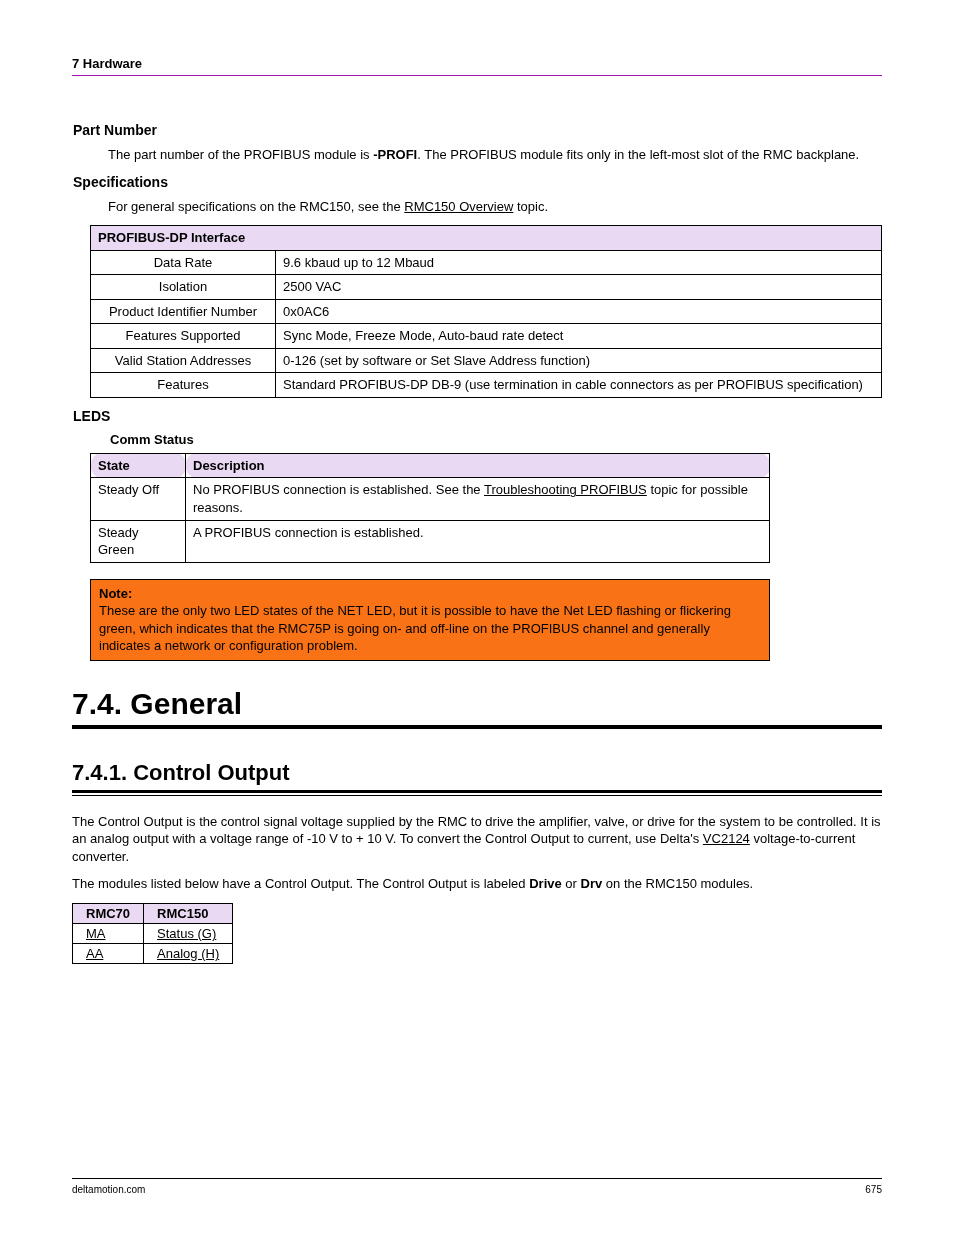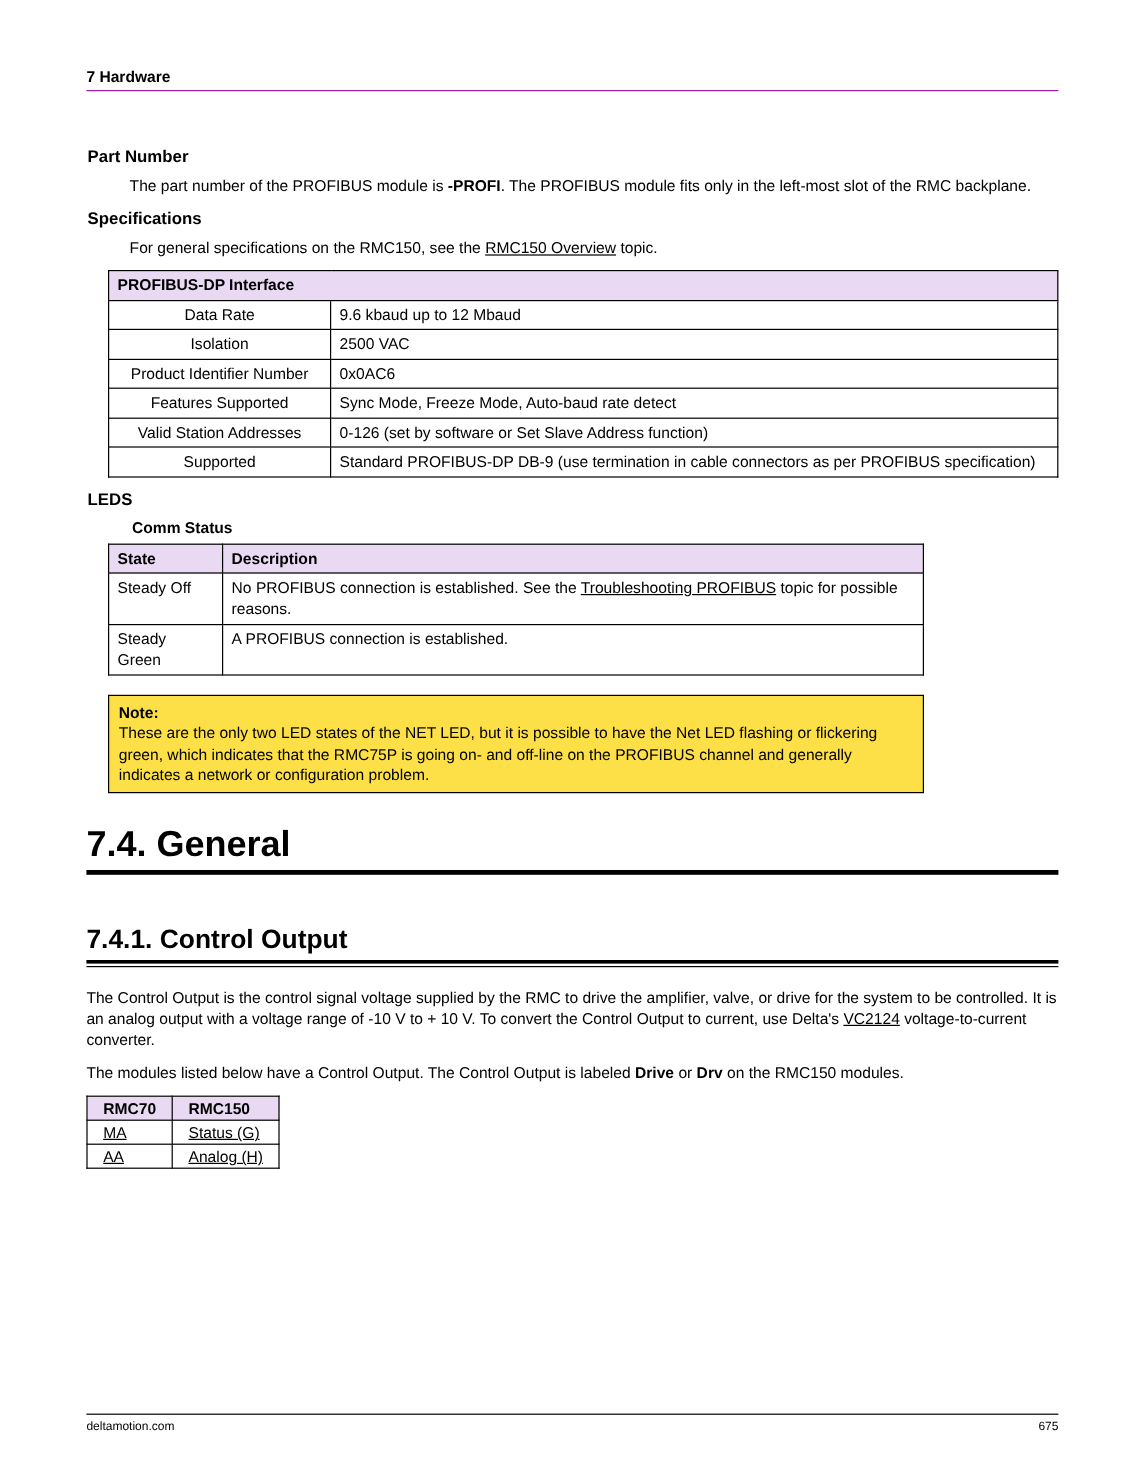--- a/index.html
+++ b/index.html
@@ -81,45 +81,45 @@
     margin-left: 18px;
     font-size: 13px;
     margin-bottom: 16px;
   }
   table.comm th, table.comm td {
     border: 1px solid #000;
     padding: 3px 7px;
     vertical-align: top;
     line-height: 1.35;
   }
-  table.comm th { background: #e9d9f3; font-weight: bold; text-align: left; }
+  table.comm th { background: #e9d9f3; font-weight: bold; text-align: left; border-radius: 11px; }
   .note-box {
     border: 1px solid #000;
-    background: #fde047;
+    background: #f97316;
     padding: 5px 8px;
     margin-left: 18px;
     width: 680px;
     box-sizing: border-box;
     font-size: 13px;
     line-height: 1.35;
     margin-bottom: 26px;
   }
   h1.major {
     font-family: Verdana, sans-serif;
     font-size: 30px;
     font-weight: bold;
     margin: 10px 0 6px 0;
     padding-bottom: 4px;
     border-bottom: 4px solid #000;
   }
   h2.minor {
     font-family: Verdana, sans-serif;
     font-size: 22px;
     font-weight: bold;
-    margin: 41px 0 6px 0;
+    margin: 31px 0 6px 0;
     padding-bottom: 4px;
     border-bottom: 3px solid #000;
     position: relative;
   }
   h2.minor::after {
     content: "";
     position: absolute;
     left: 0; right: 0;
     bottom: -6px;
     border-bottom: 1px solid #000;
@@ -180,21 +180,21 @@
         </tr>
         <tr>
           <td class="label">Features Supported</td>
           <td>Sync Mode, Freeze Mode, Auto-baud rate detect</td>
         </tr>
         <tr>
           <td class="label">Valid Station Addresses</td>
           <td>0-126 (set by software or Set Slave Address function)</td>
         </tr>
         <tr>
-          <td class="label">Supported</td>
+          <td class="label">Features</td>
           <td>Standard PROFIBUS-DP DB-9 (use termination in cable connectors as per PROFIBUS specification)</td>
         </tr>
       </tbody>
         </table>
     </div>
 
     <h3 class="sec">LEDS</h3>
     <div class="comm-title">Comm Status</div>
     <table class="comm">
       <tbody>

